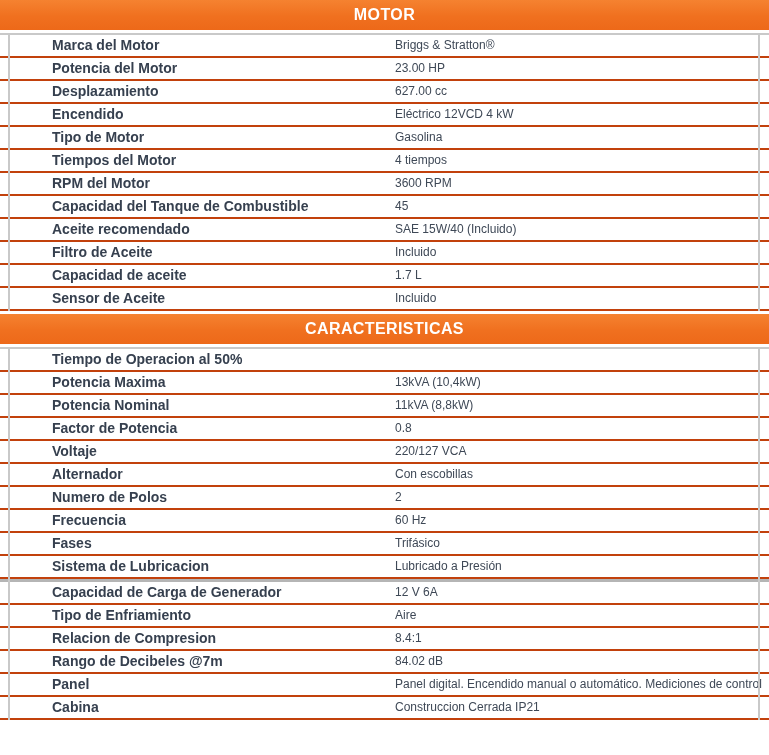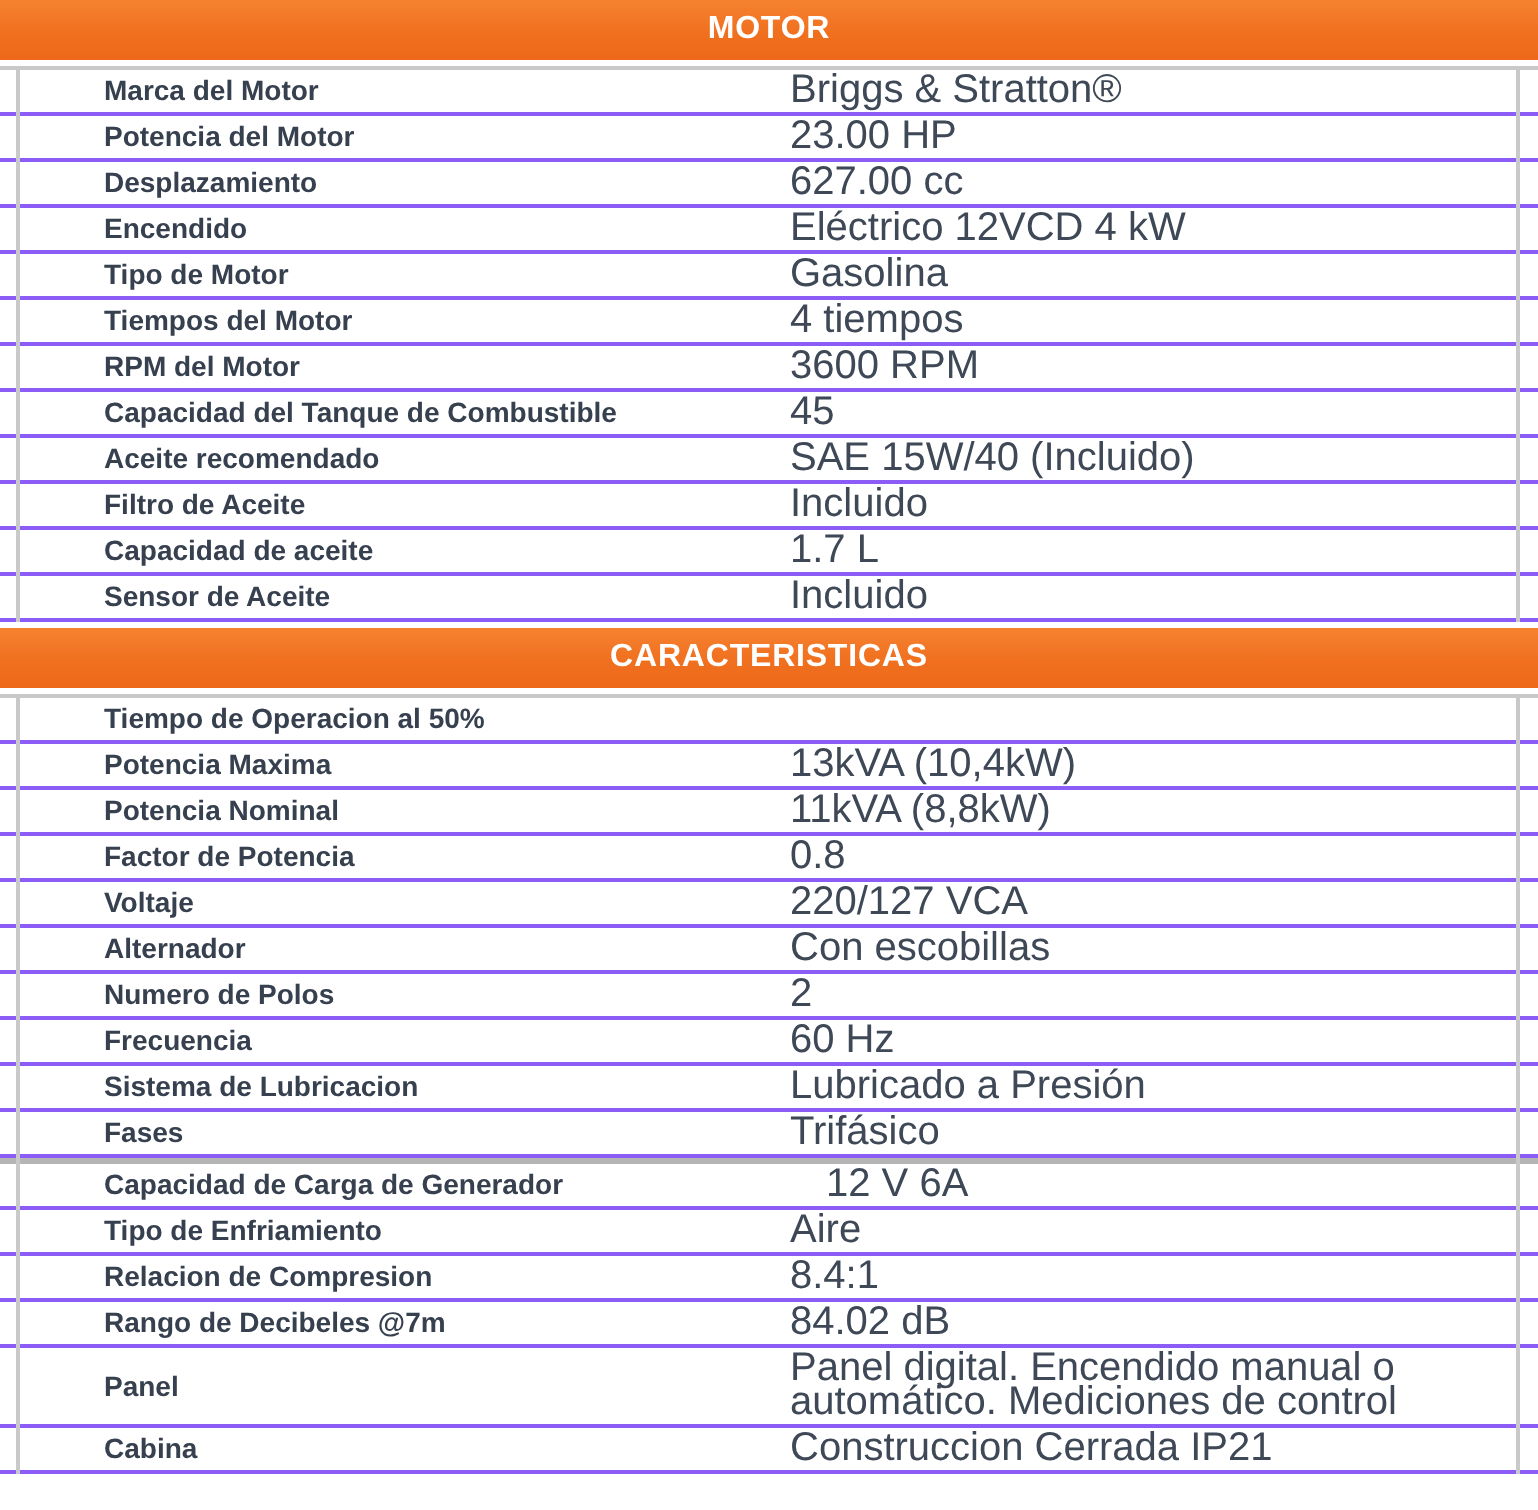--- a/index.html
+++ b/index.html
@@ -43,39 +43,38 @@
     background: #c9c9c9;
     z-index: 2;
   }
   .section-body::before { left: 8px; }
   .section-body::after  { right: 9px; }
   .row {
     display: flex;
     align-items: center;
     min-height: 20px;
     box-sizing: border-box;
-    border-bottom: 2px solid #8b5cf6;
+    border-bottom: 2px solid #c2410c;
     background: #ffffff;
   }
   .row.group-break {
     border-top: 3px solid #b5b5b5;
-    gap: 18px;
   }
   .row .label {
     width: 260px;
     padding: 2px 0 2px 52px;
     font-weight: bold;
     font-size: 14px;
     line-height: 17px;
     color: #36404f;
   }
   .row .value {
     flex: 1;
     padding: 2px 0 2px 83px;
-    font-size: 20px;
+    font-size: 12px;
     line-height: 17px;
     color: #3e4856;
   }
 </style>
 </head>
 <body>
 
 <div class="spec-table">
     <div class="band">MOTOR</div>
     <div class="section-body">
@@ -155,26 +154,26 @@
       </div>
       <div class="row">
         <div class="label">Numero de Polos</div>
         <div class="value">2</div>
       </div>
       <div class="row">
         <div class="label">Frecuencia</div>
         <div class="value">60 Hz</div>
       </div>
       <div class="row">
+        <div class="label">Fases</div>
+        <div class="value">Trifásico</div>
+      </div>
+      <div class="row">
         <div class="label">Sistema de Lubricacion</div>
         <div class="value">Lubricado a Presión</div>
-      </div>
-      <div class="row">
-        <div class="label">Fases</div>
-        <div class="value">Trifásico</div>
       </div>
       <div class="row group-break">
         <div class="label">Capacidad de Carga de Generador</div>
         <div class="value">12 V 6A</div>
       </div>
       <div class="row">
         <div class="label">Tipo de Enfriamiento</div>
         <div class="value">Aire</div>
       </div>
       <div class="row">

